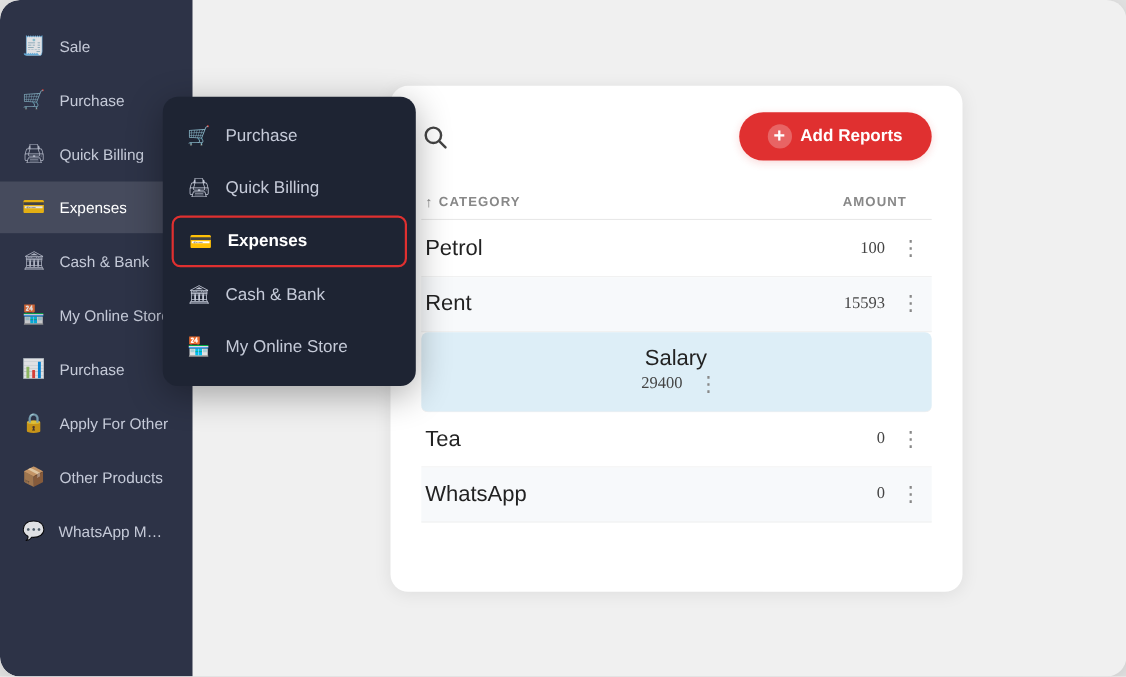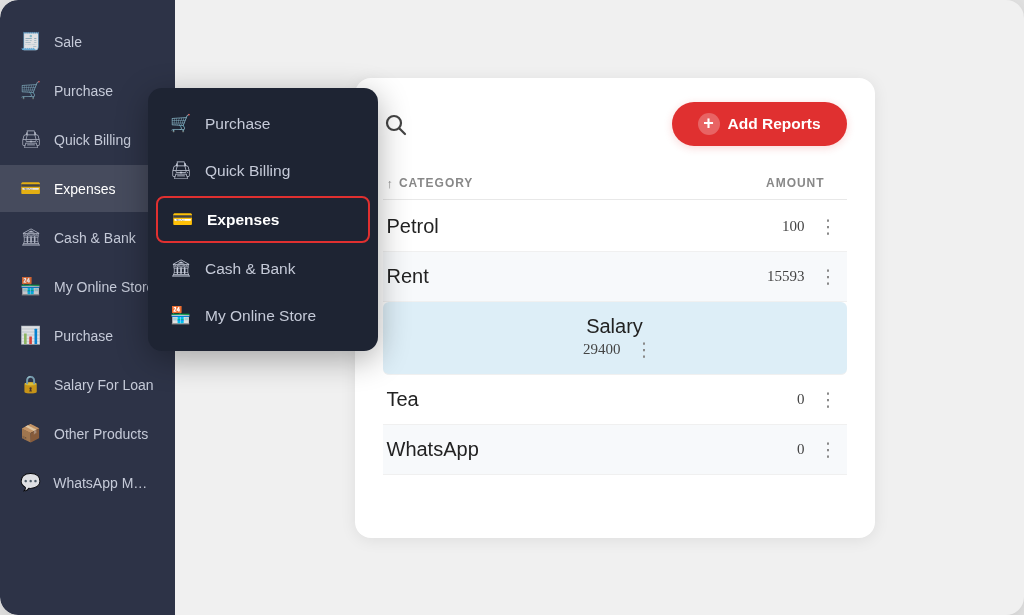--- a/index.html
+++ b/index.html
@@ -232,21 +232,21 @@
       <span class="label">My Online Store</span>
     </div>
 
     <div class="sidebar-item">
       <span class="icon">📊</span>
       <span class="label">Purchase</span>
     </div>
 
     <div class="sidebar-item">
       <span class="icon">🔒</span>
-      <span class="label">Salary For Loan</span>
+      <span class="label">Apply For Other</span>
     </div>
 
     <div class="sidebar-item">
       <span class="icon">📦</span>
       <span class="label">Other Products</span>
     </div>
 
     <div class="sidebar-item">
       <span class="icon">💬</span>
       <span class="label">WhatsApp Marketing</span>

